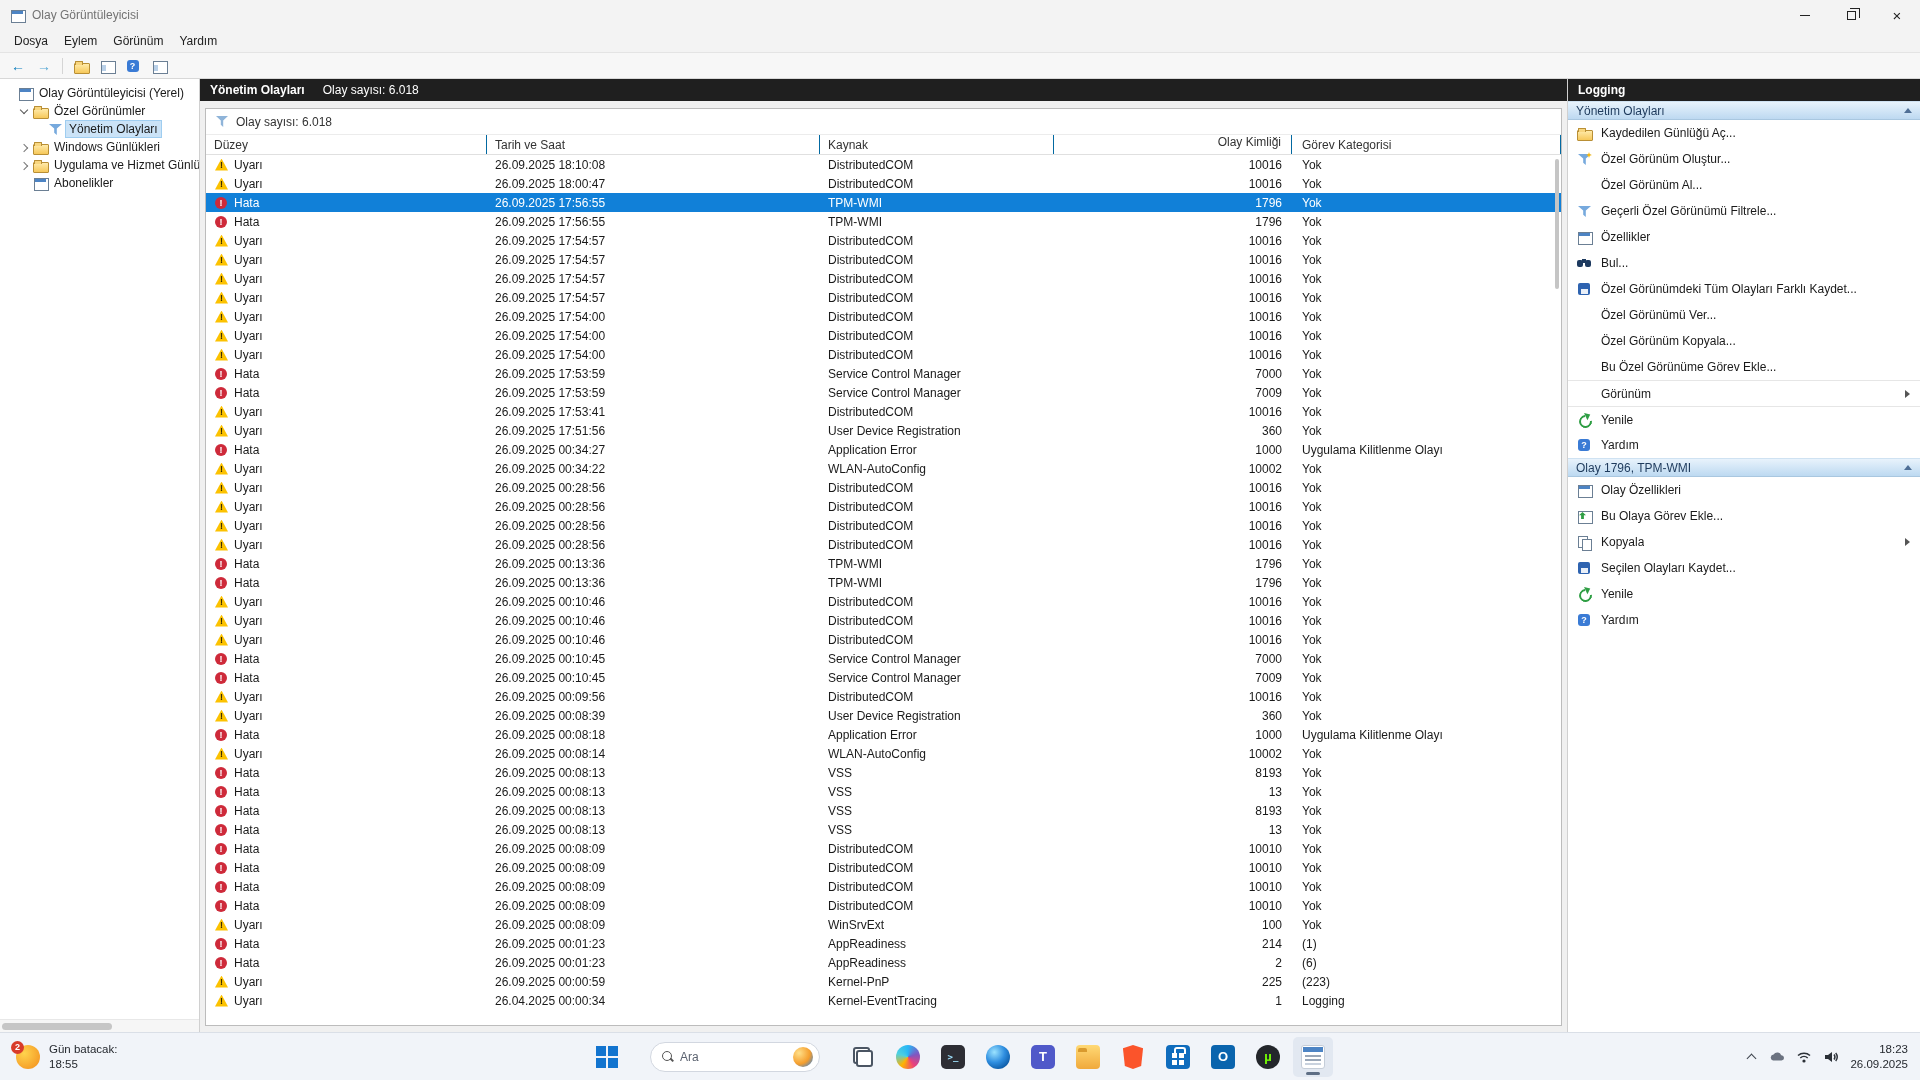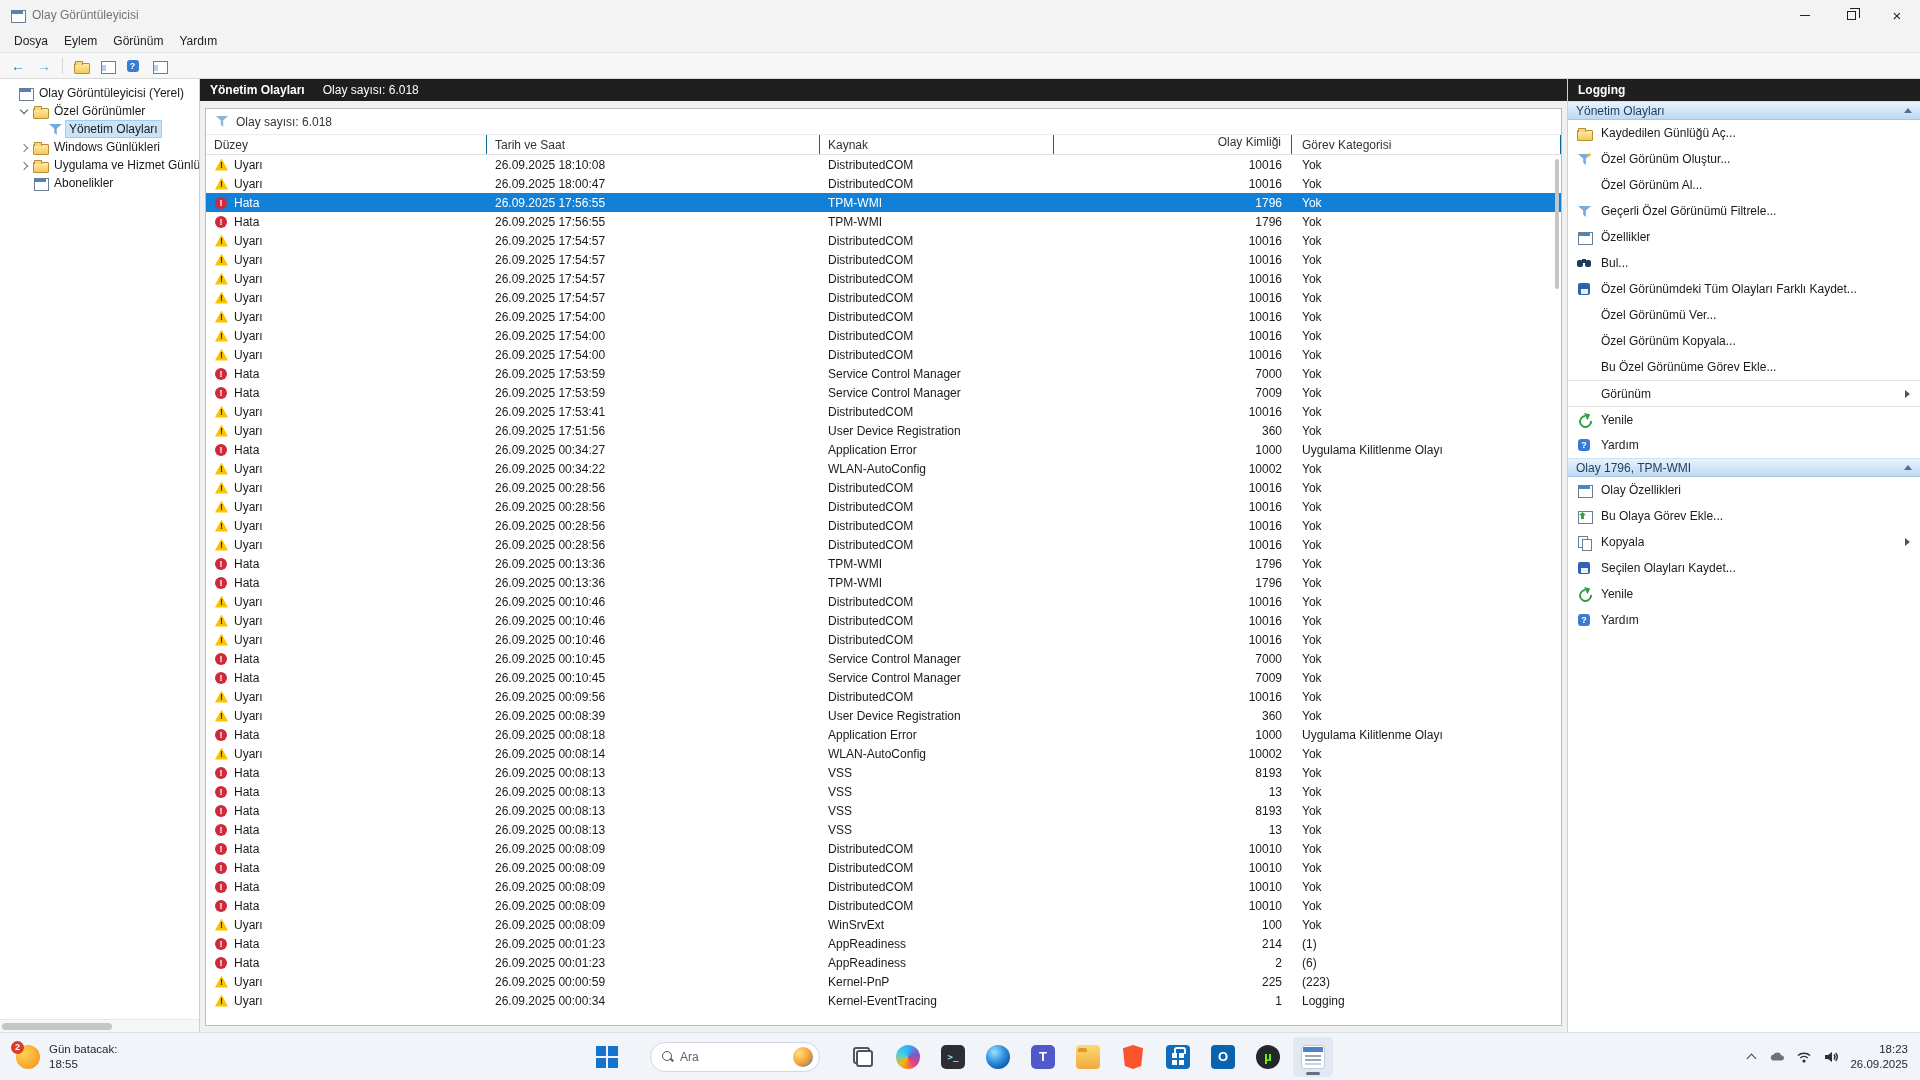--- a/index.html
+++ b/index.html
@@ -688,21 +688,21 @@
               <span class="cell c-time">26.09.2025 00:00:59</span>
               <span class="cell c-src">Kernel-PnP</span>
               <span class="cell c-id">225</span>
               <span class="cell c-cat">(223)</span>
             </div>
             <div class="ev-row">
               <span class="cell c-level">
                 <span class="icon ic-warning"></span>
                 <span>Uyarı</span>
               </span>
-              <span class="cell c-time">26.09.2025 00:00:34</span>
+              <span class="cell c-time">26.04.2025 00:00:34</span>
               <span class="cell c-src">Kernel-EventTracing</span>
               <span class="cell c-id">1</span>
               <span class="cell c-cat">Logging</span>
             </div>
           </div>
         <div class="ev-vscroll"></div>
       </div>
     </div>
 
     <div class="actions-panel">

